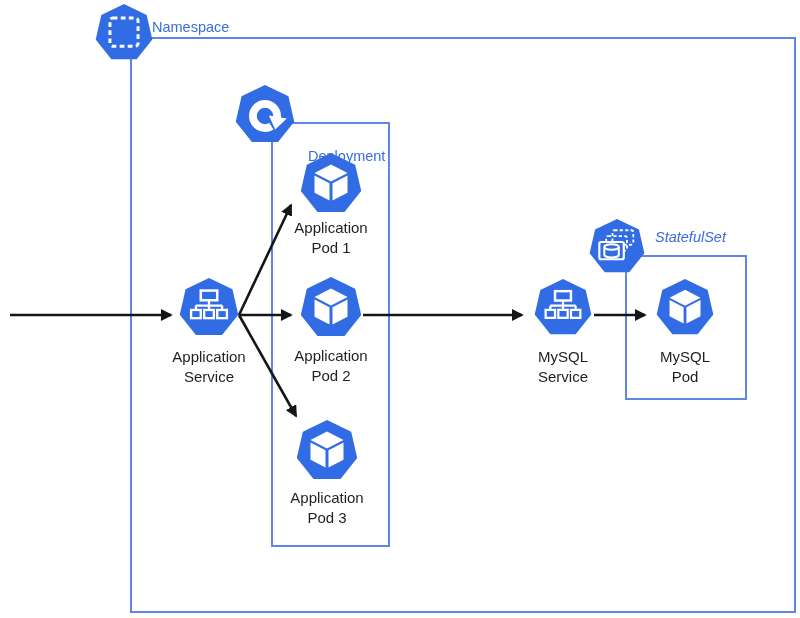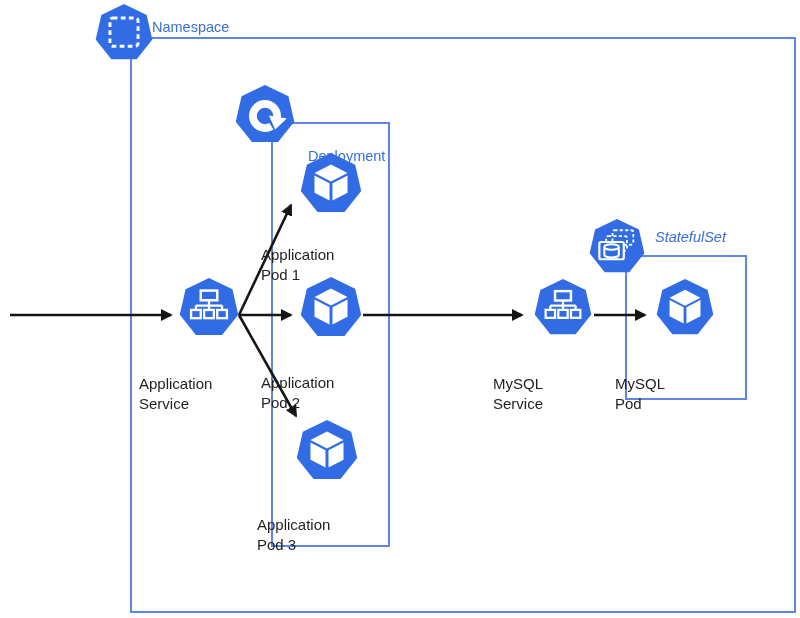--- a/index.html
+++ b/index.html
@@ -18,21 +18,21 @@
   .group-box{
     position:absolute;border:2px solid var(--border-blue);
     box-sizing:border-box;background:transparent;
   }
   .group-label{
     position:absolute;color:var(--label-blue);font-size:14.5px;
     white-space:nowrap;line-height:16px;
   }
   .node-label{
     position:absolute;color:var(--text);font-size:15px;line-height:20px;
-    text-align:left;white-space:pre-line;margin-top:27px;
+    text-align:center;white-space:pre-line;
   }
   .icon{position:absolute;display:block;}
   .arrows{position:absolute;left:0;top:0;}
   .arrows line{stroke:var(--arrow);stroke-width:2.6;}
   .arrows .ah{fill:var(--arrow);}
   .hept{fill:var(--blue);}
   .wstroke{stroke:#fff;fill:none;}
   .wfill{fill:#fff;}
   .bfill{fill:var(--blue);}
   .defs-holder{position:absolute;width:0;height:0;overflow:hidden;}

